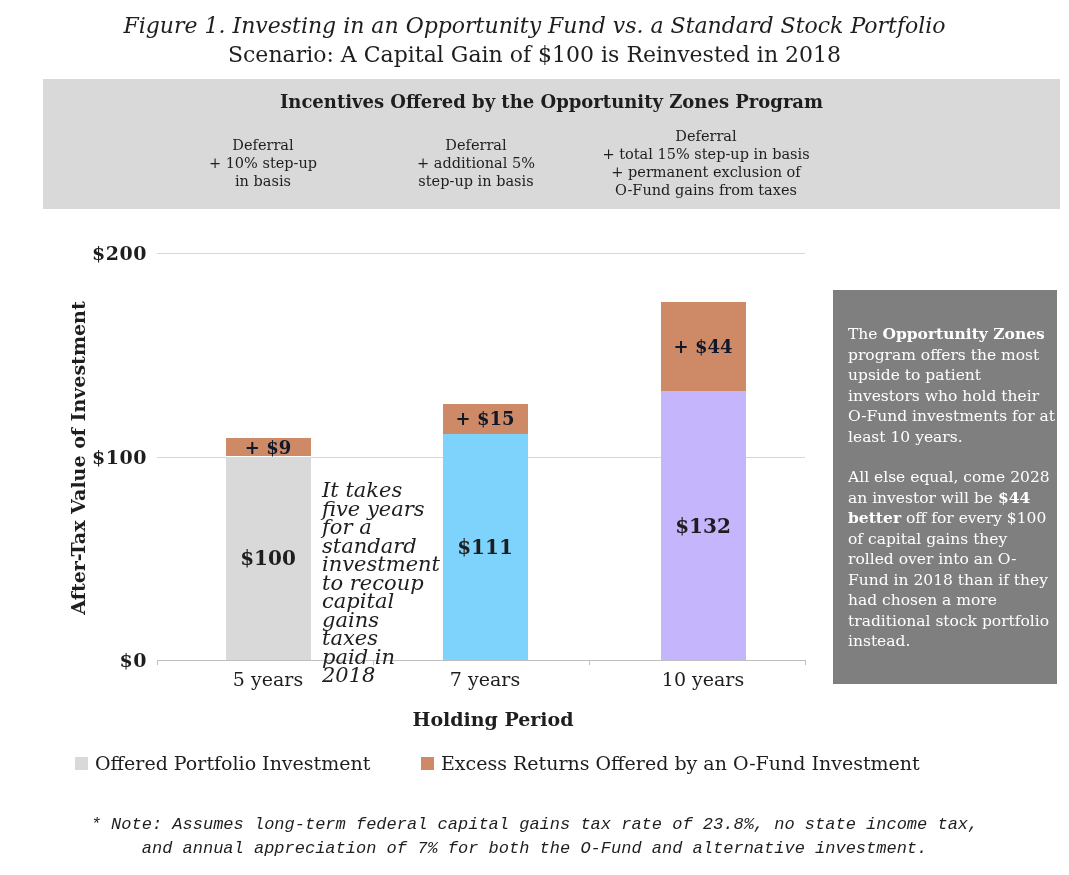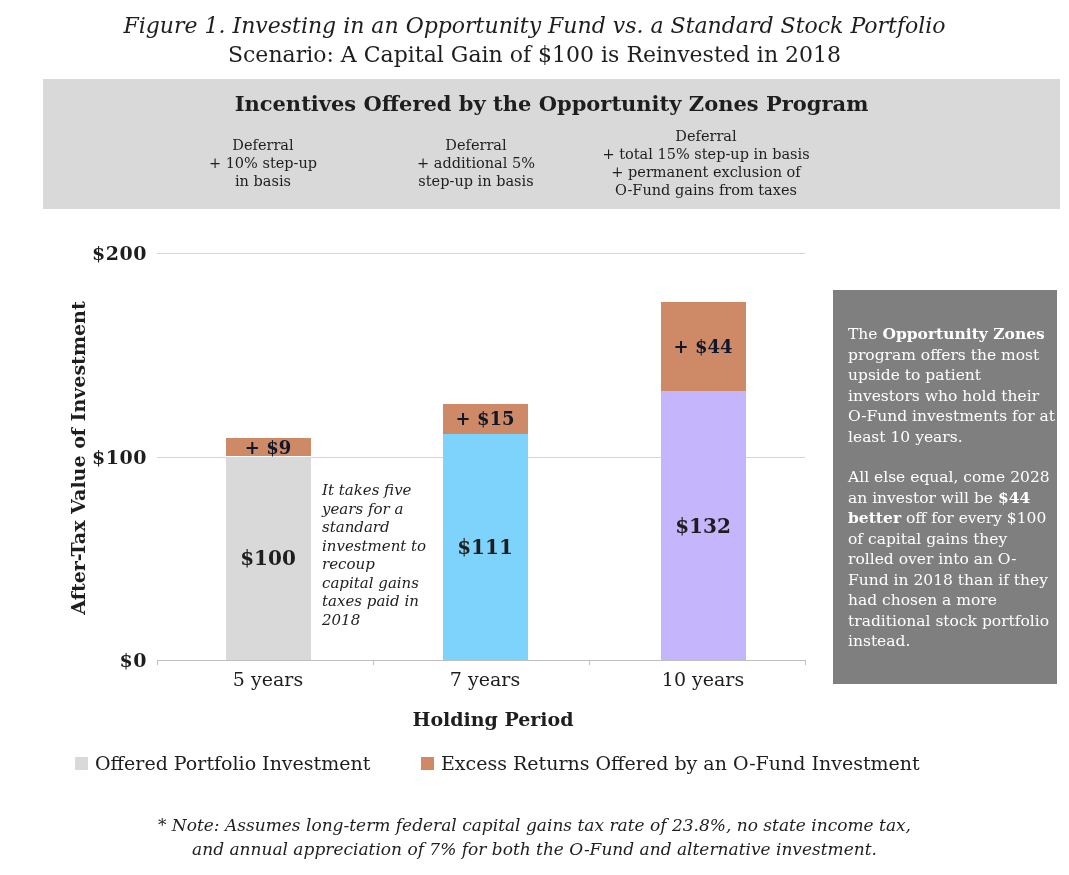--- a/index.html
+++ b/index.html
@@ -5,43 +5,43 @@
   html,body{margin:0;padding:0;background:#ffffff;}
   .canvas{
     position:relative;width:1069px;height:875px;background:#ffffff;
     font-family:"DejaVu Serif","Liberation Serif",serif;color:#1e1e1e;overflow:hidden;
   }
   .title-wrap{position:absolute;top:11px;left:0;width:100%;text-align:center;}
   .t1{font-style:italic;font-size:22px;line-height:30px;}
   .t2{font-size:22px;line-height:28px;}
 
   .band{position:absolute;left:43px;top:79px;width:1017px;height:130px;}
-  .band-heading{position:absolute;top:12px;left:0;width:100%;text-align:center;font-weight:bold;font-size:21px;}
+  .band-heading{position:absolute;top:12px;left:0;width:100%;text-align:center;font-weight:bold;font-size:18px;}
   .band-col{position:absolute;top:84px;transform:translate(-50%,-50%);text-align:center;font-size:14.5px;line-height:18px;white-space:nowrap;}
 
   .ylabel{position:absolute;left:78px;top:458px;transform:translate(-50%,-50%) rotate(-90deg);font-weight:bold;font-size:19px;white-space:nowrap;}
   .gridline{position:absolute;height:1px;}
   .ytick{position:absolute;left:50px;width:97px;text-align:right;transform:translateY(-50%);font-size:19px;font-weight:600;letter-spacing:.5px;}
   .axis-tick{position:absolute;width:1px;height:5px;top:660px;}
   .seg{position:absolute;display:flex;align-items:center;justify-content:center;}
   .seg-label{font-size:20px;font-weight:600;}
   .seg-label.excess{color:#0f172a;font-size:18px;}
   .xtick{position:absolute;top:668px;transform:translateX(-50%);font-size:19px;white-space:nowrap;}
-  .annotation{position:absolute;left:322px;top:481px;width:106px;font-style:italic;font-size:15px;line-height:18.5px;}
+  .annotation{position:absolute;left:322px;top:481px;width:106px;font-style:italic;font-size:21px;line-height:18.5px;}
   .xlabel{position:absolute;left:493px;top:708px;transform:translateX(-50%);font-weight:bold;font-size:19px;}
 
   .sidebar{position:absolute;left:833px;top:290px;width:224px;min-height:359px;box-sizing:border-box;
     padding:34px 2px 12px 15px;color:#ffffff;font-size:15.5px;line-height:20.5px;}
   .sidebar p{margin:0 0 20px 0;}
   .sidebar b{font-weight:bold;}
 
   .legend-item{position:absolute;top:752px;display:flex;align-items:center;font-size:19px;white-space:nowrap;}
   .legend-item .swatch{width:13px;height:13px;margin-right:7px;flex:0 0 auto;}
 
-  .footnote{position:absolute;top:813px;left:0;width:100%;text-align:center;font-style:italic;font-size:17px;line-height:24px;}
+  .footnote{position:absolute;top:813px;left:0;width:100%;text-align:center;font-style:italic;font-size:17px;line-height:24px;font-family:Liberation Mono, monospace;}
 </style>
 </head>
 <body>
 
 <div class="canvas">
 
   <div class="title-wrap">
     <div class="t1">Figure 1. Investing in an Opportunity Fund vs. a Standard Stock Portfolio</div>
     <div class="t2">Scenario: A Capital Gain of $100 is Reinvested in 2018</div>
   </div>

